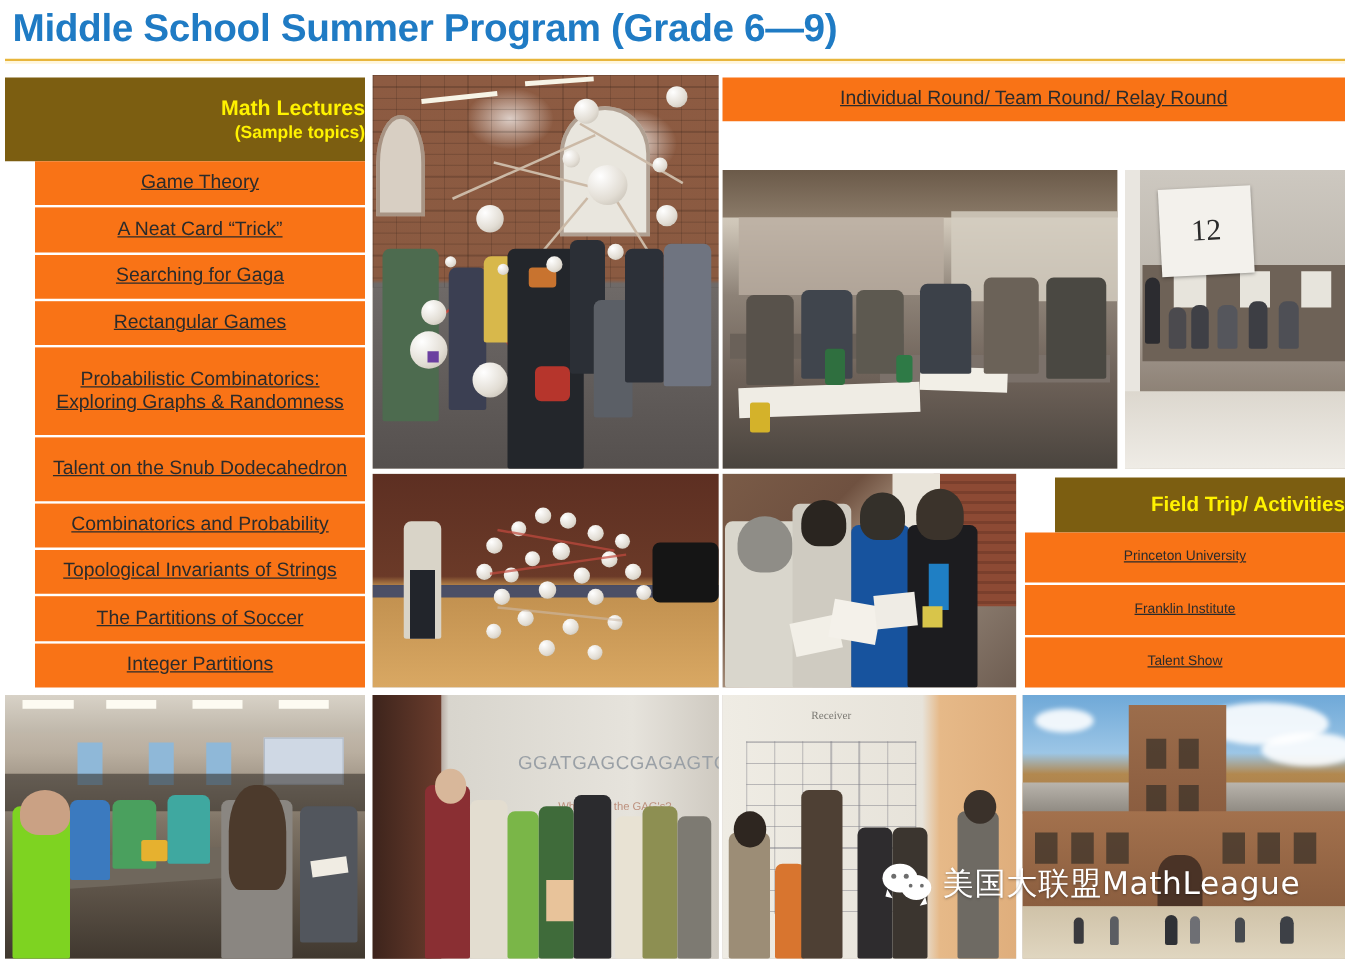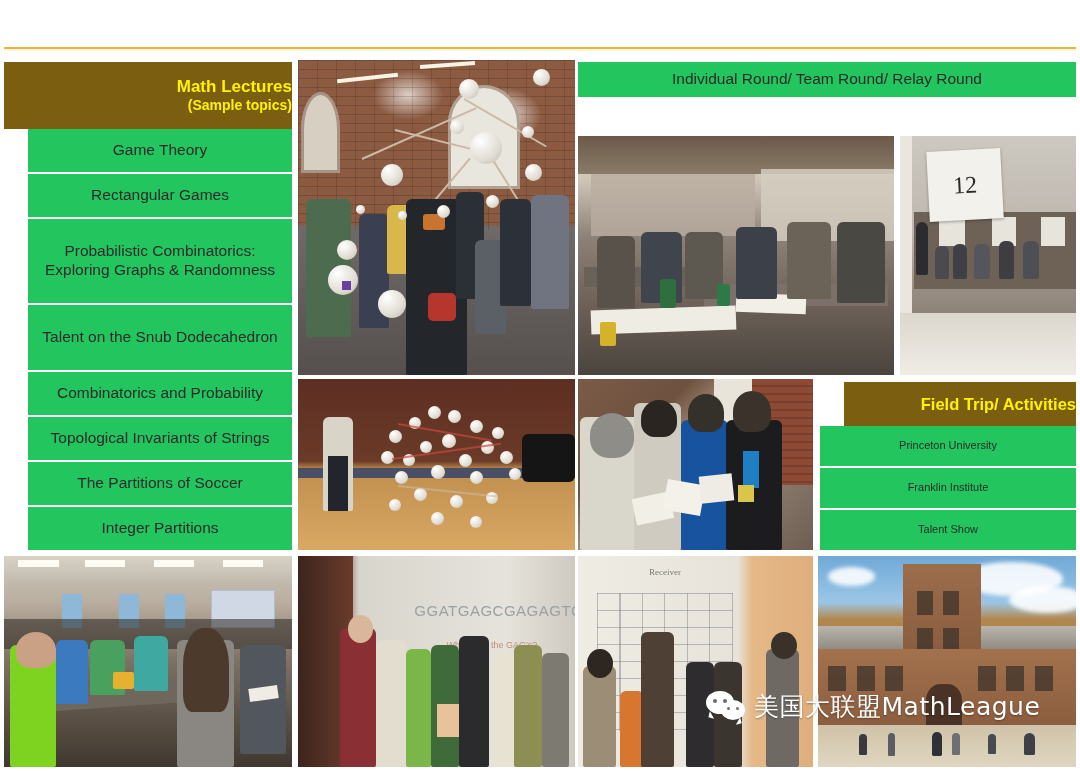--- a/index.html
+++ b/index.html
@@ -48,29 +48,30 @@
     font-weight: bold;
     text-align: center;
     display: flex;
     flex-direction: column;
     align-items: flex-end;
     justify-content: center;
     line-height: 1.25;
   }
   .tbl-head .sub { font-size: 14px; }
   .tbl-row {
-    background: #22c55e;
+    background: #f97316;
     color: #2b2b2b;
     text-align: center;
     display: flex;
     align-items: center;
     justify-content: center;
     border-bottom: 2px solid #ffffff;
     line-height: 1.2;
     padding: 0 4px;
+    text-decoration: underline;
   }
   .tbl-row:last-child { border-bottom: none; }
 
   
   #lectures { left: 4px; top: 62px; width: 288px; height: 488px; }
   #lectures .tbl-head { height: 67px; font-size: 17px; }
   #lectures .rows { height: 421px; display: flex; flex-direction: column; padding-left: 24px; }
   #lectures .tbl-row { font-size: 15.5px; flex: 1 1 auto; }
   #lectures .tbl-row.two-line { flex: 1.92 1 auto; }
 
@@ -242,29 +243,32 @@
     font-family: "DejaVu Sans", sans-serif;
     text-shadow: 0 1px 2px rgba(0,0,0,.35);
     white-space: nowrap;
   }
 </style>
 </head>
 <body>
 
 <div id="slide">
 
+  <div class="title">Middle School Summer Program (Grade 6—9)</div>
   <div class="title-rule"></div>
 
   <div class="tbl" id="lectures">
     <div class="tbl-head">
       <span>Math Lectures</span>
       <span class="sub">(Sample topics)</span>
     </div>
     <div class="rows">
       <div class="tbl-row">Game Theory</div>
+      <div class="tbl-row">A Neat Card “Trick”</div>
+      <div class="tbl-row">Searching for Gaga</div>
       <div class="tbl-row">Rectangular Games</div>
       <div class="tbl-row two-line">Probabilistic Combinatorics: Exploring Graphs &amp; Randomness</div>
       <div class="tbl-row two-line">Talent on the Snub Dodecahedron</div>
       <div class="tbl-row">Combinatorics and Probability</div>
       <div class="tbl-row">Topological Invariants of Strings</div>
       <div class="tbl-row">The Partitions of Soccer</div>
       <div class="tbl-row">Integer Partitions</div>
     </div>
   </div>
 

